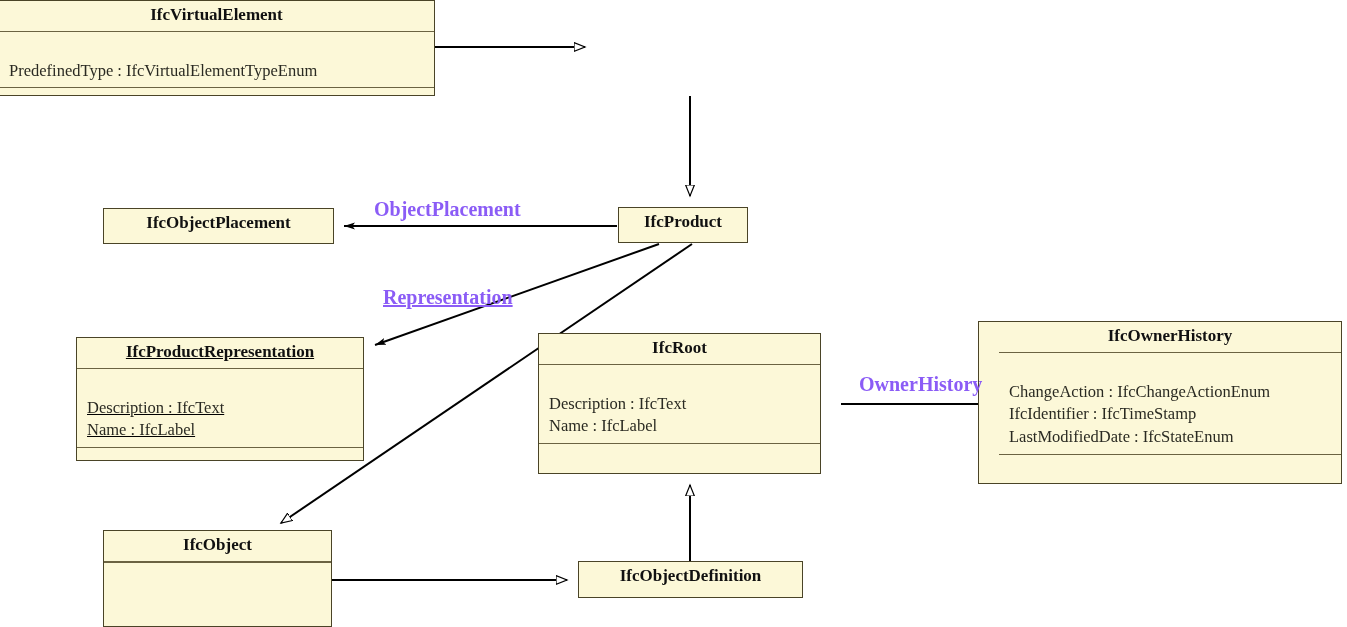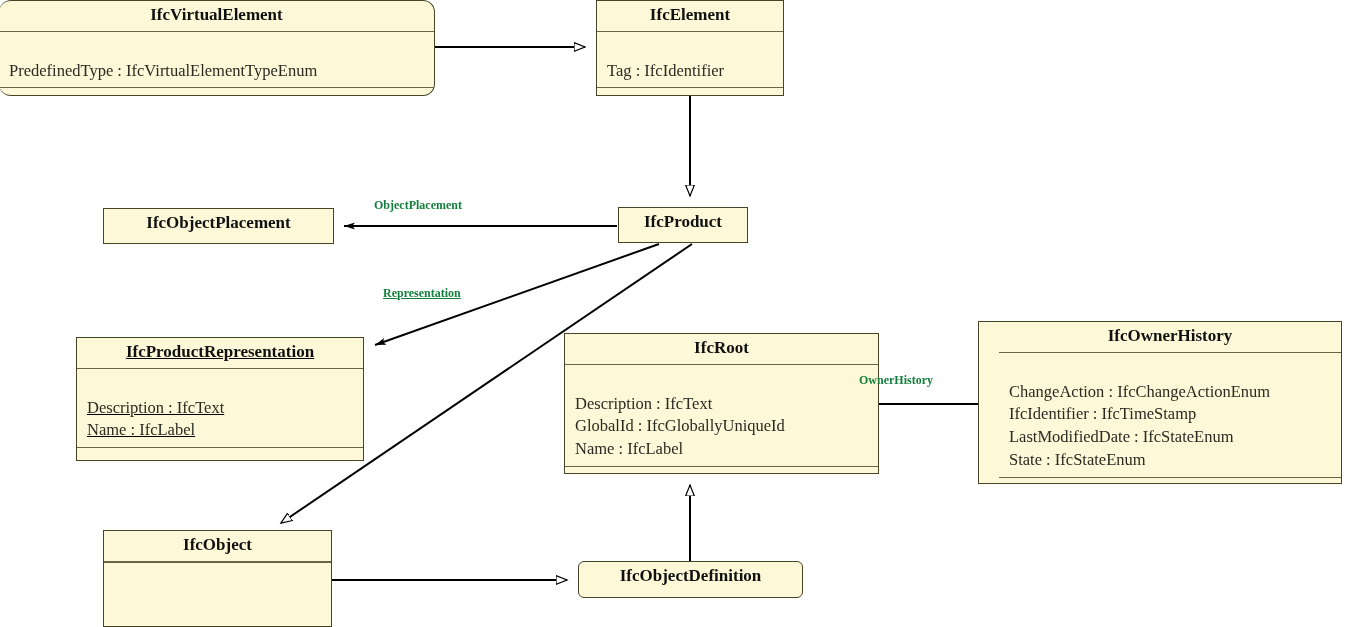--- a/index.html
+++ b/index.html
@@ -53,29 +53,28 @@
     color: #2a2a22;
     line-height: 1.38;
     white-space: nowrap;
   }
   .uml-ops {
     height: 16px;
   }
   .edge-label {
     position: absolute;
     font-weight: bold;
-    font-size: 12px;
-    color: #15803d;
+    font-size: 20px;
+    color: #8b5cf6;
     white-space: nowrap;
     z-index: 3;
     background: transparent;
   }
   .clip-left {
     border-left: none;
-    border-radius: 12px;
   }
 </style>
 </head>
 <body>
 
 <div id="diagram">
 
   <svg id="connectors" viewBox="0 0 1347 627" xmlns="http://www.w3.org/2000/svg">
     <defs>
       <marker id="hollow-tri" markerWidth="14" markerHeight="14" refX="11" refY="5" orient="auto" markerUnits="userSpaceOnUse">
@@ -122,82 +121,71 @@
   <div class="uml-class clip-left" style="left:-1px; top:0px; width:436px; height:96px;">
     <div class="uml-name">IfcVirtualElement</div>
     <div class="uml-sep"></div>
     <div class="uml-attrs">
       <div class="uml-attr">PredefinedType : IfcVirtualElementTypeEnum</div>
     </div>
     <div class="uml-sep"></div>
     <div class="uml-ops"></div>
   </div>
 
-  <div class="uml-class" style="left:596px; top:0px; width:188px; height:96px;">
-    <div class="uml-name">IfcElement</div>
-    <div class="uml-sep"></div>
-    <div class="uml-attrs">
-      <div class="uml-attr">Tag : IfcIdentifier</div>
-    </div>
-    <div class="uml-sep"></div>
-    <div class="uml-ops"></div>
-  </div>
 
   <div class="uml-class" style="left:103px; top:208px; width:231px; height:36px;">
     <div class="uml-name">IfcObjectPlacement</div>
   </div>
 
   <div class="uml-class" style="left:618px; top:207px; width:130px; height:36px;">
     <div class="uml-name">IfcProduct</div>
   </div>
 
   <div class="uml-class" style="left:76px; top:337px; width:288px; height:124px;text-decoration:underline;">
     <div class="uml-name">IfcProductRepresentation</div>
     <div class="uml-sep"></div>
     <div class="uml-attrs">
       <div class="uml-attr">Description : IfcText</div>
       <div class="uml-attr">Name : IfcLabel</div>
     </div>
     <div class="uml-sep"></div>
     <div class="uml-ops"></div>
   </div>
 
-  <div class="uml-class" style="left:564px; top:333px; width:315px; height:141px;">
+  <div class="uml-class" style="left:538px; top:333px; width:283px; height:141px;">
     <div class="uml-name">IfcRoot</div>
     <div class="uml-sep"></div>
     <div class="uml-attrs">
       <div class="uml-attr">Description : IfcText</div>
-      <div class="uml-attr">GlobalId : IfcGloballyUniqueId</div>
       <div class="uml-attr">Name : IfcLabel</div>
     </div>
     <div class="uml-sep"></div>
     <div class="uml-ops"></div>
   </div>
 
   <div class="uml-class" style="left:978px; top:321px; width:364px; height:163px;padding-left:20px;">
     <div class="uml-name">IfcOwnerHistory</div>
     <div class="uml-sep"></div>
     <div class="uml-attrs">
       <div class="uml-attr">ChangeAction : IfcChangeActionEnum</div>
       <div class="uml-attr">IfcIdentifier : IfcTimeStamp</div>
       <div class="uml-attr">LastModifiedDate : IfcStateEnum</div>
-      <div class="uml-attr">State : IfcStateEnum</div>
     </div>
     <div class="uml-sep"></div>
     <div class="uml-ops"></div>
   </div>
 
   <div class="uml-class" style="left:103px; top:530px; width:229px; height:97px;">
     <div class="uml-name">IfcObject</div>
     <div class="uml-sep"></div>
     <div class="uml-sep"></div>
     <div class="uml-ops"></div>
   </div>
 
-  <div class="uml-class" style="left:578px; top:561px; width:225px; height:37px;border-radius:6px;">
+  <div class="uml-class" style="left:578px; top:561px; width:225px; height:37px;">
     <div class="uml-name">IfcObjectDefinition</div>
   </div>
 
   <div class="edge-label" style="left:374px; top:198px;">ObjectPlacement</div>
   <div class="edge-label" style="left:383px; top:286px;text-decoration:underline;">Representation</div>
   <div class="edge-label" style="left:859px; top:373px;text-align:center;">OwnerHistory</div>
 
 </div>
 
 </body></html>

